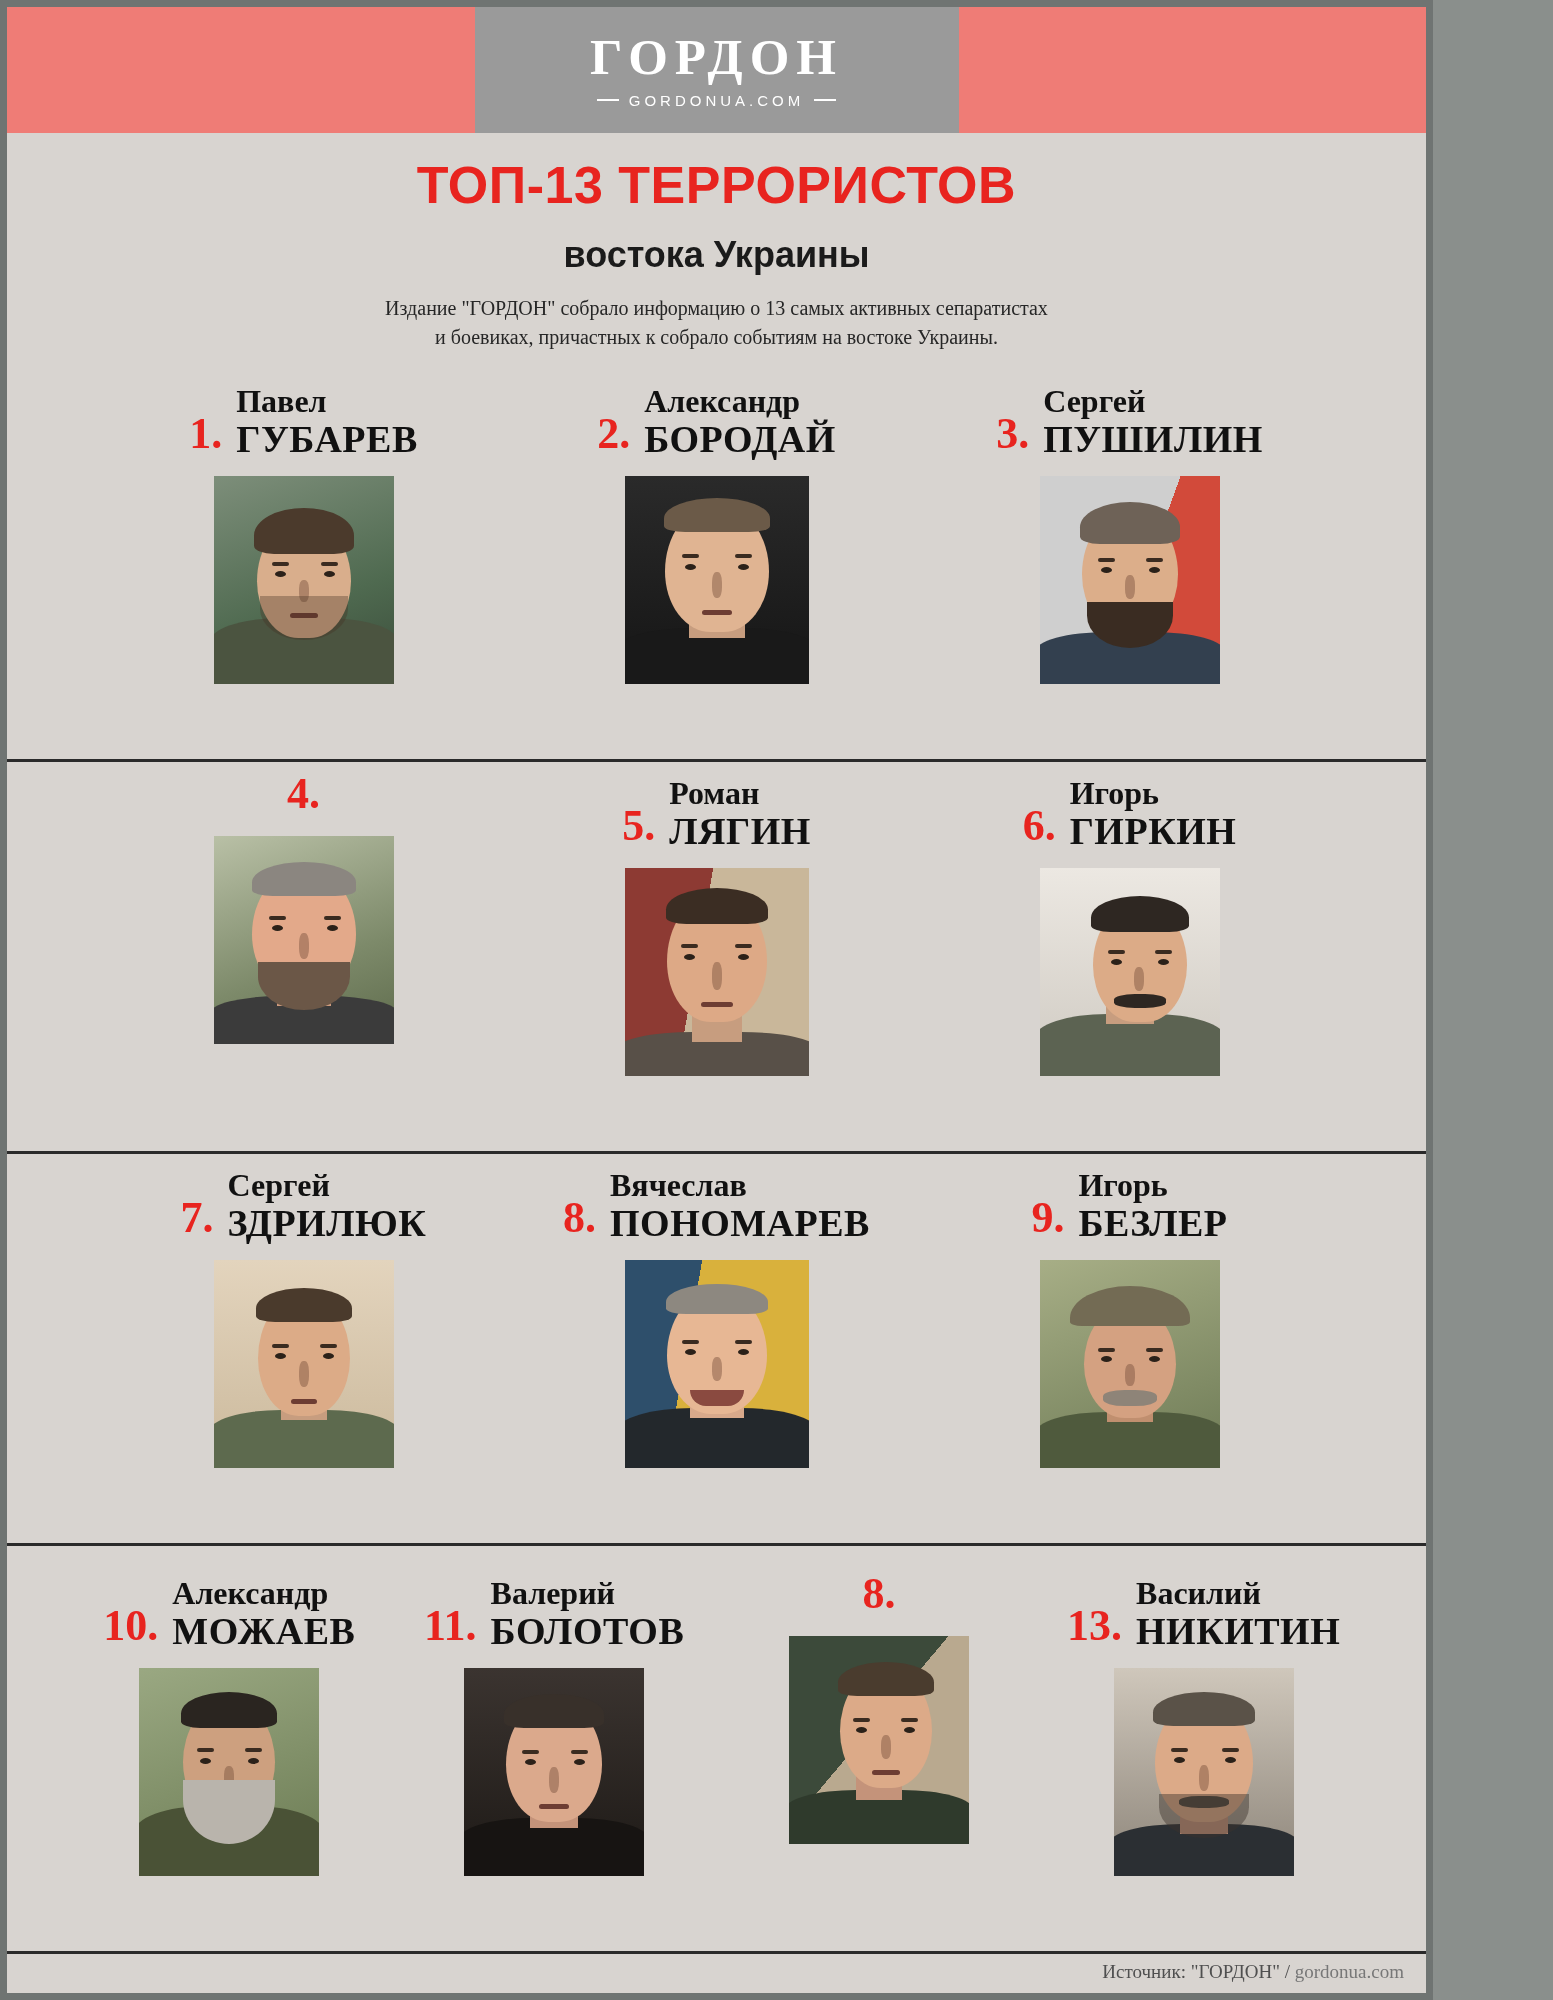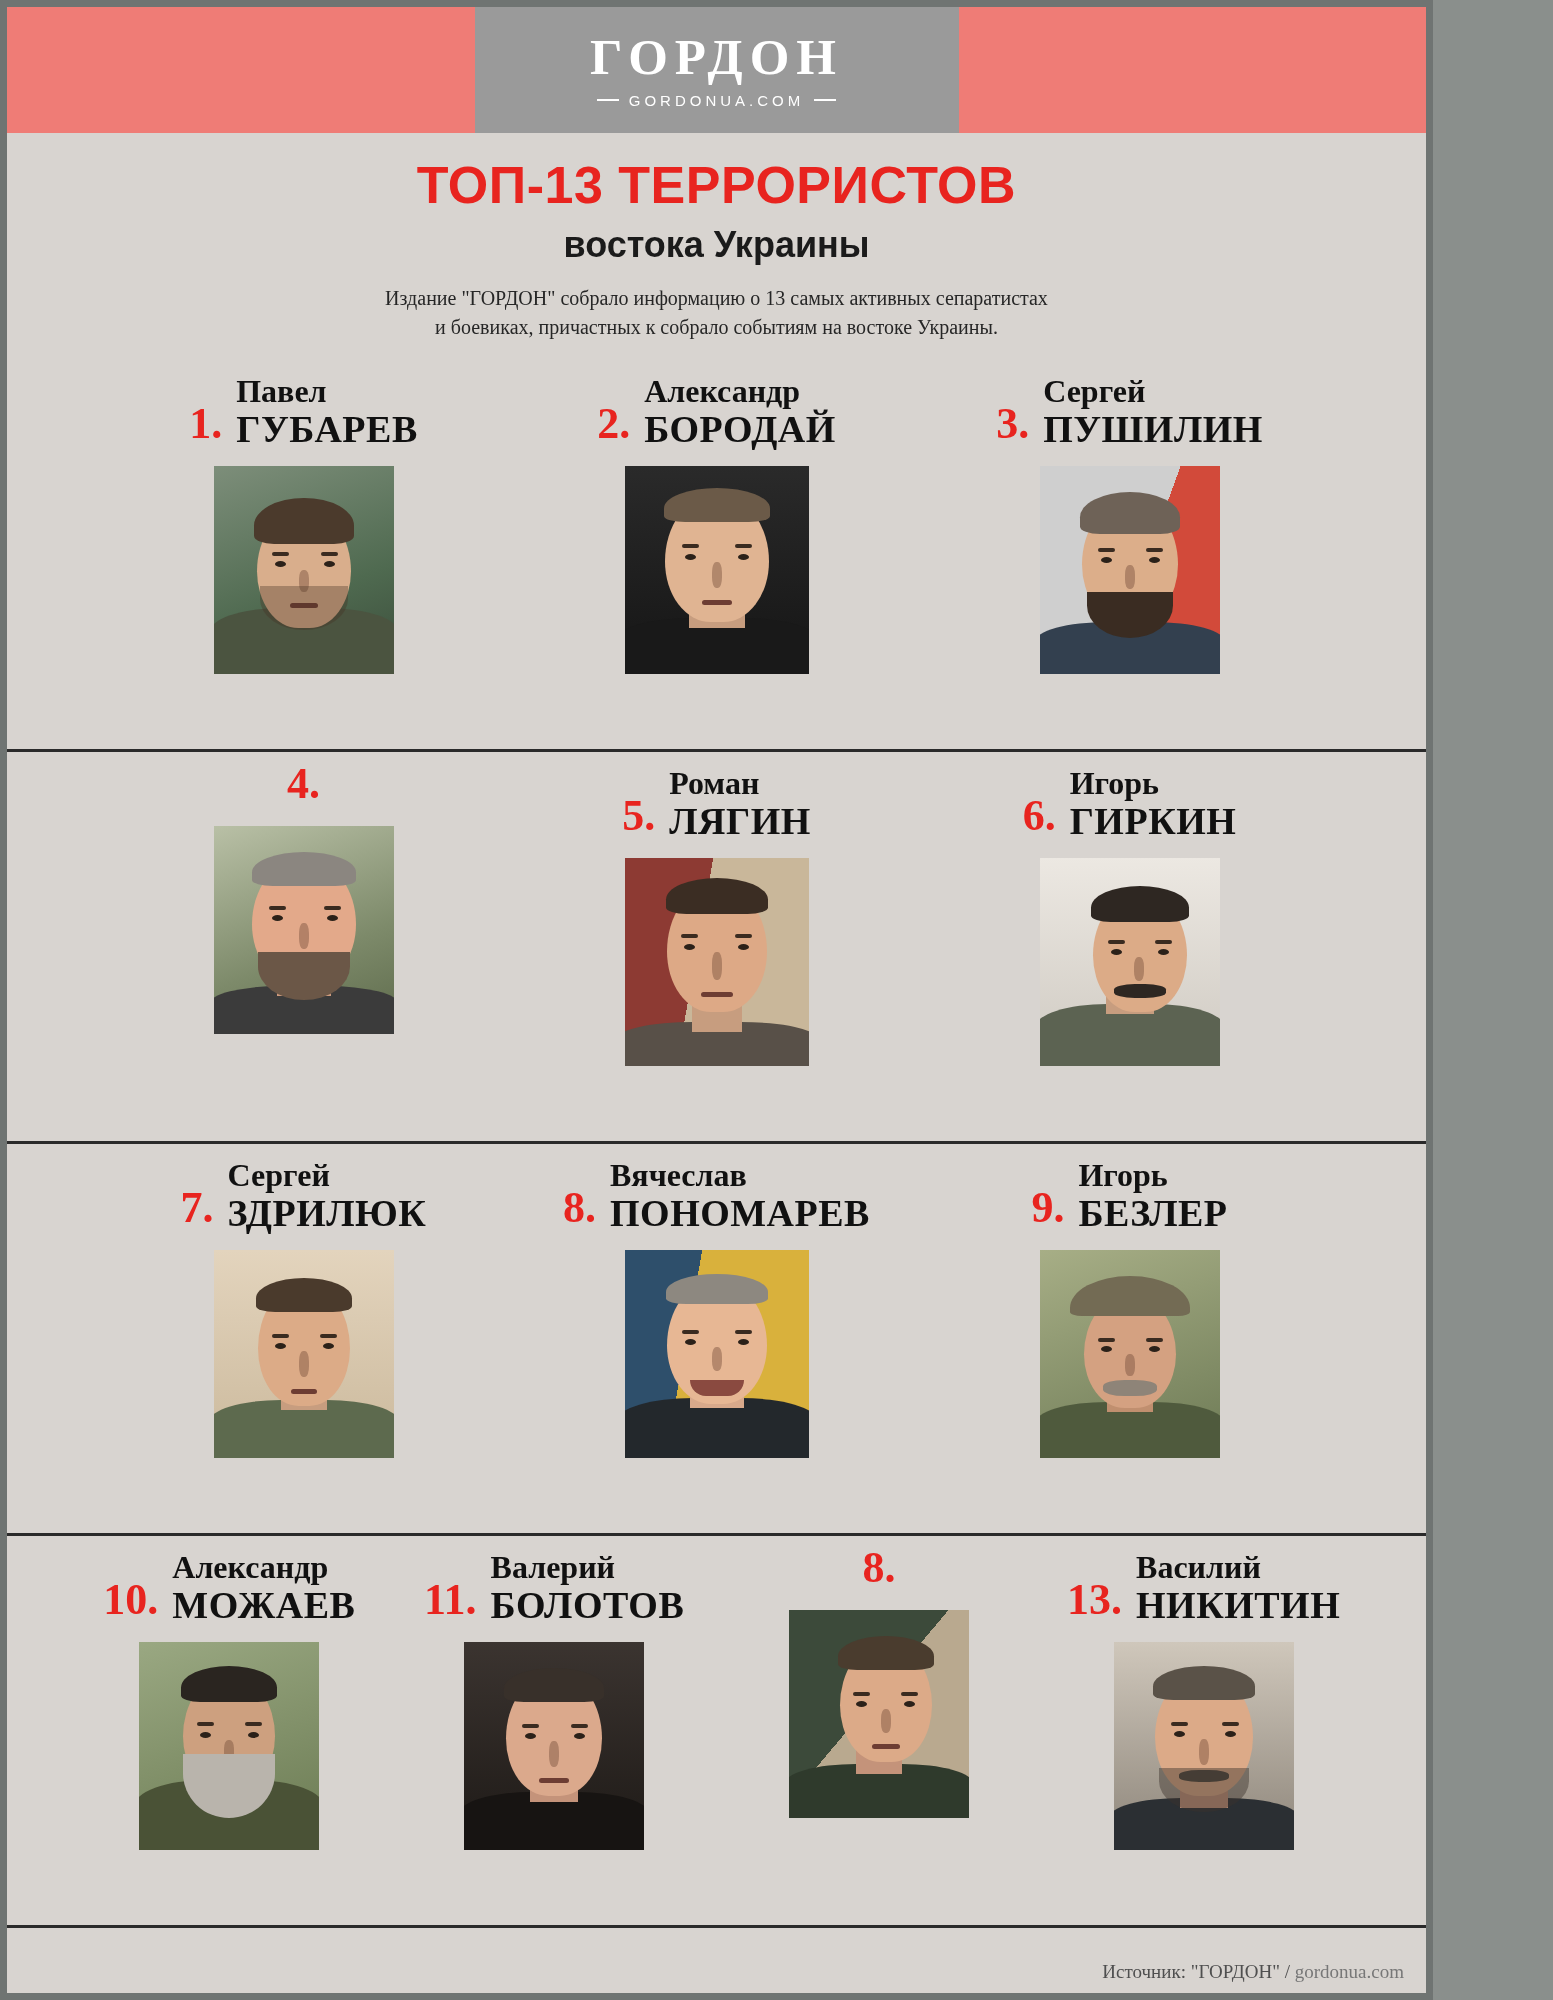--- a/index.html
+++ b/index.html
@@ -71,21 +71,21 @@
     color: #e8241f;
     font-size: 52px;
     font-weight: bold;
     letter-spacing: 0.5px;
     line-height: 1.1;
   }
   .sub-title {
     color: #1b1b1b;
     font-size: 36px;
     font-weight: bold;
-    margin-top: 10px;
+    margin-top: 20px;
   }
   .lede {
     color: #262626;
     font-size: 20px;
     line-height: 1.45;
     margin-top: 18px;
     text-align: center;
     font-family: "Liberation Serif", serif;
   }
 
@@ -93,21 +93,21 @@
   .rows {
     margin-top: 18px;
   }
   .row {
     position: relative;
     padding: 0 90px;
     border-bottom: 3px solid #2a2a2a;
     box-sizing: border-box;
     height: 392px;
   }
-  .row:last-child { border-bottom: 3px solid #2a2a2a; }
+  .row:last-child { border-bottom: 3px solid #2a2a2a; margin-top: 16px; }
 
   .row-inner {
     display: flex;
     height: 100%;
   }
   .cell {
     flex: 1 1 0;
     position: relative;
     display: flex;
     flex-direction: column;

